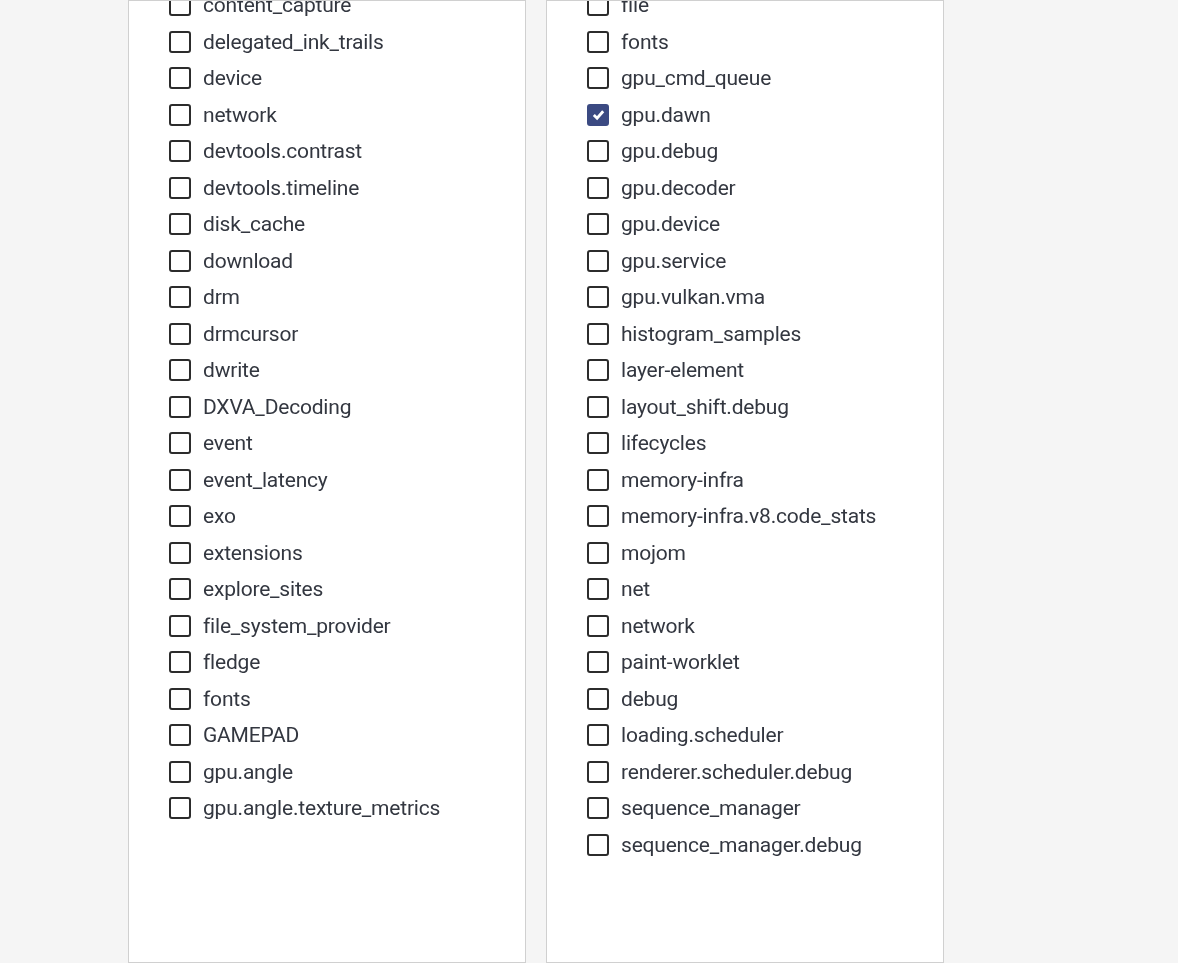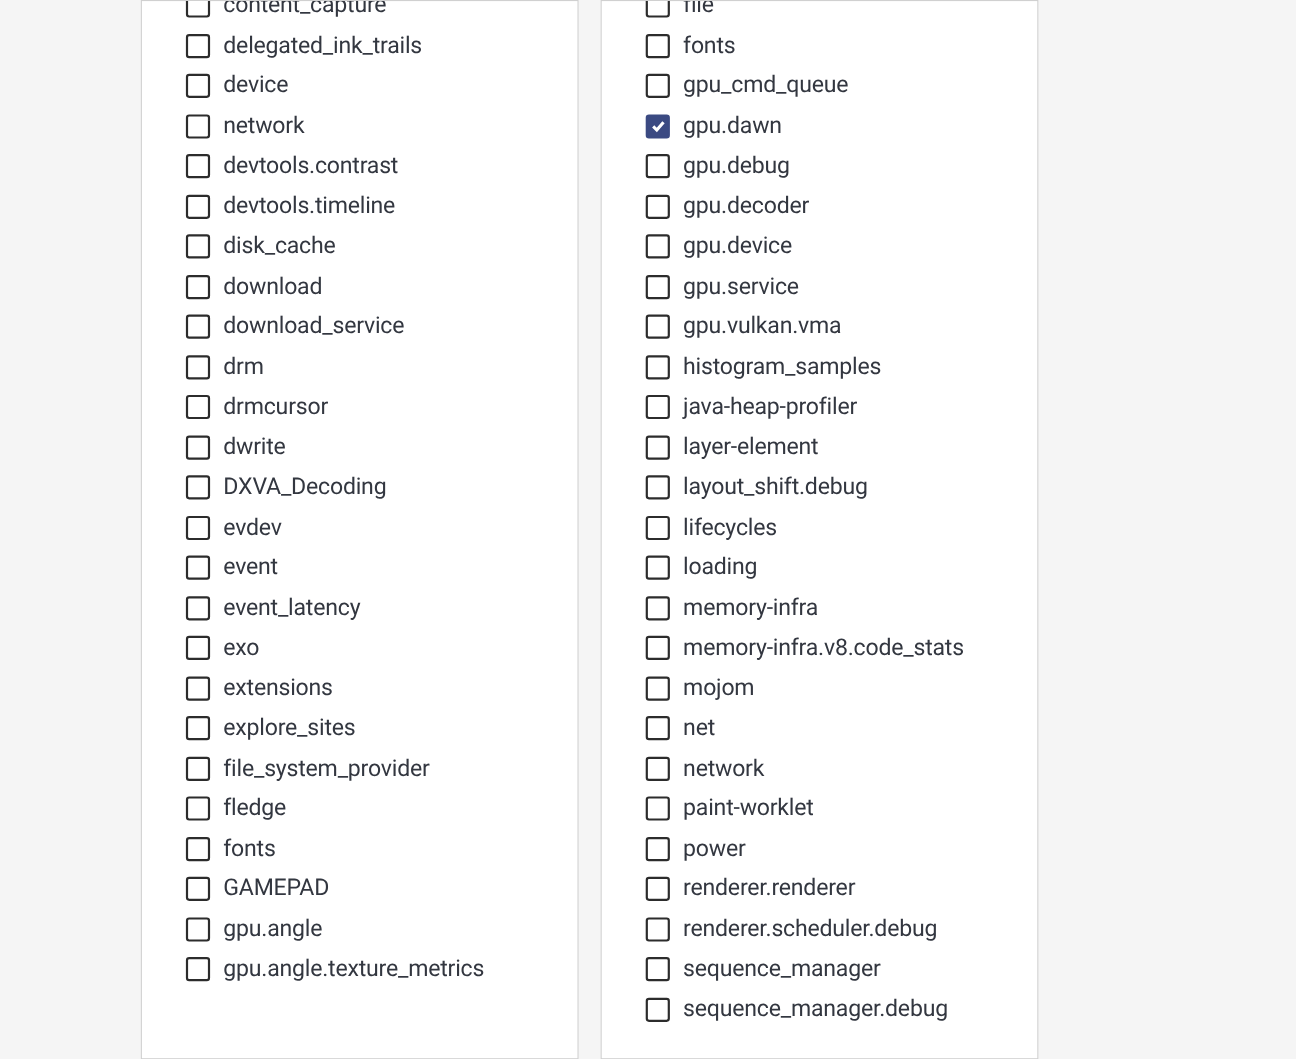--- a/index.html
+++ b/index.html
@@ -107,41 +107,33 @@
         <div class="check-row">
           <div class="checkbox"></div>
           <span class="check-label">disk_cache</span>
         </div>
         <div class="check-row">
           <div class="checkbox"></div>
           <span class="check-label">download</span>
         </div>
         <div class="check-row">
           <div class="checkbox"></div>
-          <span class="check-label">download_service</span>
-        </div>
-        <div class="check-row">
-          <div class="checkbox"></div>
           <span class="check-label">drm</span>
         </div>
         <div class="check-row">
           <div class="checkbox"></div>
           <span class="check-label">drmcursor</span>
         </div>
         <div class="check-row">
           <div class="checkbox"></div>
           <span class="check-label">dwrite</span>
         </div>
         <div class="check-row">
           <div class="checkbox"></div>
           <span class="check-label">DXVA_Decoding</span>
-        </div>
-        <div class="check-row">
-          <div class="checkbox"></div>
-          <span class="check-label">evdev</span>
         </div>
         <div class="check-row">
           <div class="checkbox"></div>
           <span class="check-label">event</span>
         </div>
         <div class="check-row">
           <div class="checkbox"></div>
           <span class="check-label">event_latency</span>
         </div>
         <div class="check-row">
@@ -223,40 +215,32 @@
         <div class="check-row">
           <div class="checkbox"></div>
           <span class="check-label">gpu.vulkan.vma</span>
         </div>
         <div class="check-row">
           <div class="checkbox"></div>
           <span class="check-label">histogram_samples</span>
         </div>
         <div class="check-row">
           <div class="checkbox"></div>
-          <span class="check-label">java-heap-profiler</span>
-        </div>
-        <div class="check-row">
-          <div class="checkbox"></div>
           <span class="check-label">layer-element</span>
         </div>
         <div class="check-row">
           <div class="checkbox"></div>
           <span class="check-label">layout_shift.debug</span>
         </div>
         <div class="check-row">
           <div class="checkbox"></div>
           <span class="check-label">lifecycles</span>
         </div>
         <div class="check-row">
           <div class="checkbox"></div>
-          <span class="check-label">loading</span>
-        </div>
-        <div class="check-row">
-          <div class="checkbox"></div>
           <span class="check-label">memory-infra</span>
         </div>
         <div class="check-row">
           <div class="checkbox"></div>
           <span class="check-label">memory-infra.v8.code_stats</span>
         </div>
         <div class="check-row">
           <div class="checkbox"></div>
           <span class="check-label">mojom</span>
         </div>
@@ -267,25 +251,25 @@
         <div class="check-row">
           <div class="checkbox"></div>
           <span class="check-label">network</span>
         </div>
         <div class="check-row">
           <div class="checkbox"></div>
           <span class="check-label">paint-worklet</span>
         </div>
         <div class="check-row">
           <div class="checkbox"></div>
-          <span class="check-label">power</span>
-        </div>
-        <div class="check-row">
-          <div class="checkbox"></div>
-          <span class="check-label">renderer.renderer</span>
+          <span class="check-label">debug</span>
+        </div>
+        <div class="check-row">
+          <div class="checkbox"></div>
+          <span class="check-label">loading.scheduler</span>
         </div>
         <div class="check-row">
           <div class="checkbox"></div>
           <span class="check-label">renderer.scheduler.debug</span>
         </div>
         <div class="check-row">
           <div class="checkbox"></div>
           <span class="check-label">sequence_manager</span>
         </div>
         <div class="check-row">

